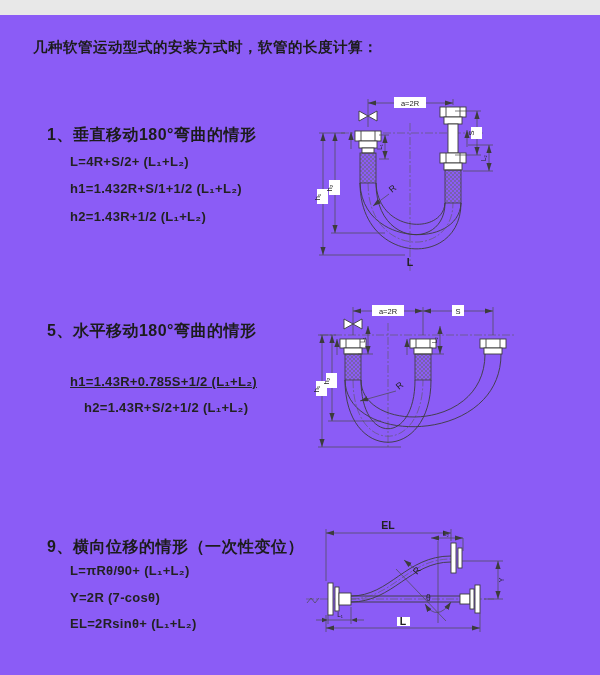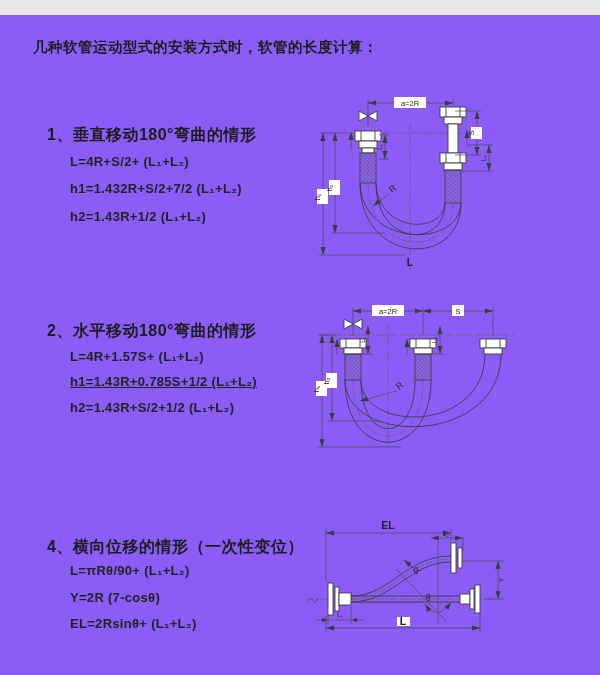--- a/index.html
+++ b/index.html
@@ -25,29 +25,28 @@
 </style>
 </head>
 <body>
 
 <div class="page">
 
   <div class="title">几种软管运动型式的安装方式时，软管的长度计算：</div>
 
   <div class="sec-head" style="left:47px;top:110px;">1、垂直移动180°弯曲的情形</div>
   <div class="formula" style="left:70px;top:139px;">L=4R+S/2+ (L₁+L₂)</div>
-  <div class="formula" style="left:70px;top:166px;">h1=1.432R+S/2+7/2 (L₁+L₂)</div>
+  <div class="formula" style="left:70px;top:166px;">h1=1.432R+S/1+1/2 (L₁+L₂)</div>
   <div class="formula" style="left:70px;top:194px;">h2=1.43R+1/2 (L₁+L₂)</div>
 
-  <div class="sec-head" style="left:47px;top:306px;">2、水平移动180°弯曲的情形</div>
-  <div class="formula" style="left:70px;top:334px;">L=4R+1.57S+ (L₁+L₂)</div>
+  <div class="sec-head" style="left:47px;top:306px;">5、水平移动180°弯曲的情形</div>
   <div class="formula" style="left:70px;top:359px;text-decoration:underline;">h1=1.43R+0.785S+1/2 (L₁+L₂)</div>
-  <div class="formula" style="left:70px;top:385px;">h2=1.43R+S/2+1/2 (L₁+L₂)</div>
-
-  <div class="sec-head" style="left:47px;top:522px;">4、横向位移的情形（一次性变位）</div>
+  <div class="formula" style="left:84px;top:385px;">h2=1.43R+S/2+1/2 (L₁+L₂)</div>
+
+  <div class="sec-head" style="left:47px;top:522px;">9、横向位移的情形（一次性变位）</div>
   <div class="formula" style="left:70px;top:548px;">L=πRθ/90+ (L₁+L₂)</div>
   <div class="formula" style="left:70px;top:575px;">Y=2R (7-cosθ)</div>
   <div class="formula" style="left:70px;top:601px;">EL=2Rsinθ+ (L₁+L₂)</div>
 
   <svg style="left:305px;top:72px;" width="225" height="192" viewBox="0 0 225 192">
     <defs>
       <marker id="ar" markerWidth="9" markerHeight="7" refX="8" refY="3" orient="auto-start-reverse" markerUnits="userSpaceOnUse">
         <path d="M0,0.4 L8,3 L0,5.6 Z" fill="#3c3c3c"></path>
       </marker>
       <pattern id="ht" width="4" height="4" patternUnits="userSpaceOnUse">

